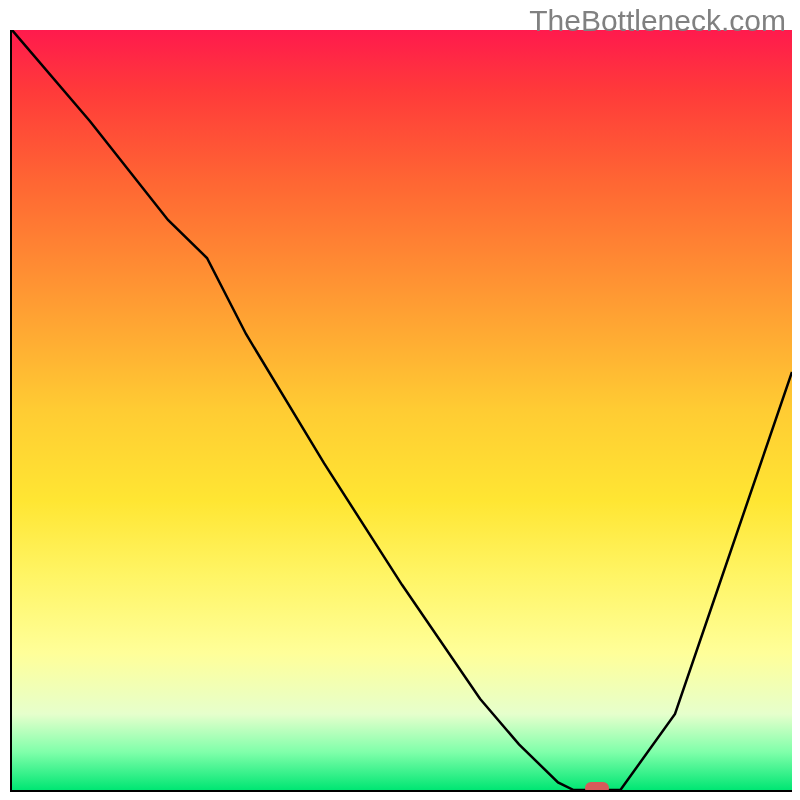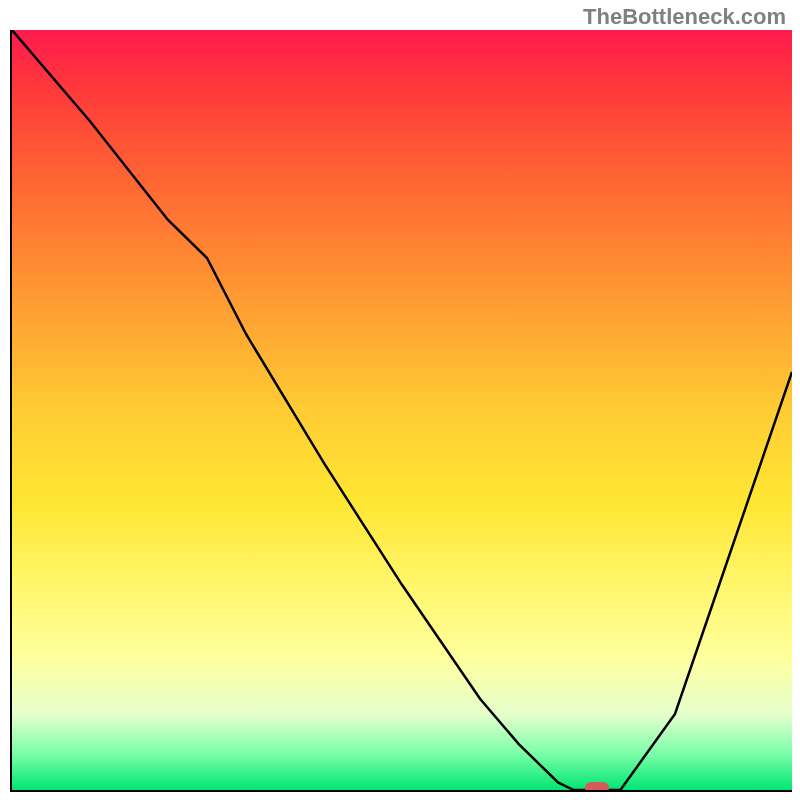--- a/index.html
+++ b/index.html
@@ -8,22 +8,22 @@
     width: 800px;
     height: 800px;
     background: white;
     font-family: Arial, sans-serif;
     position: relative;
   }
   .watermark {
     position: absolute;
     top: 4px;
     right: 14px;
-    font-size: 22px;
-    font-weight: bold;
+    font-size: 30px;
+    font-weight: normal;
     color: #808080;
     z-index: 10;
   }
   .chart-area {
     position: absolute;
     left: 10px;
     top: 30px;
     width: 780px;
     height: 760px;
     border-left: 2px solid black;

